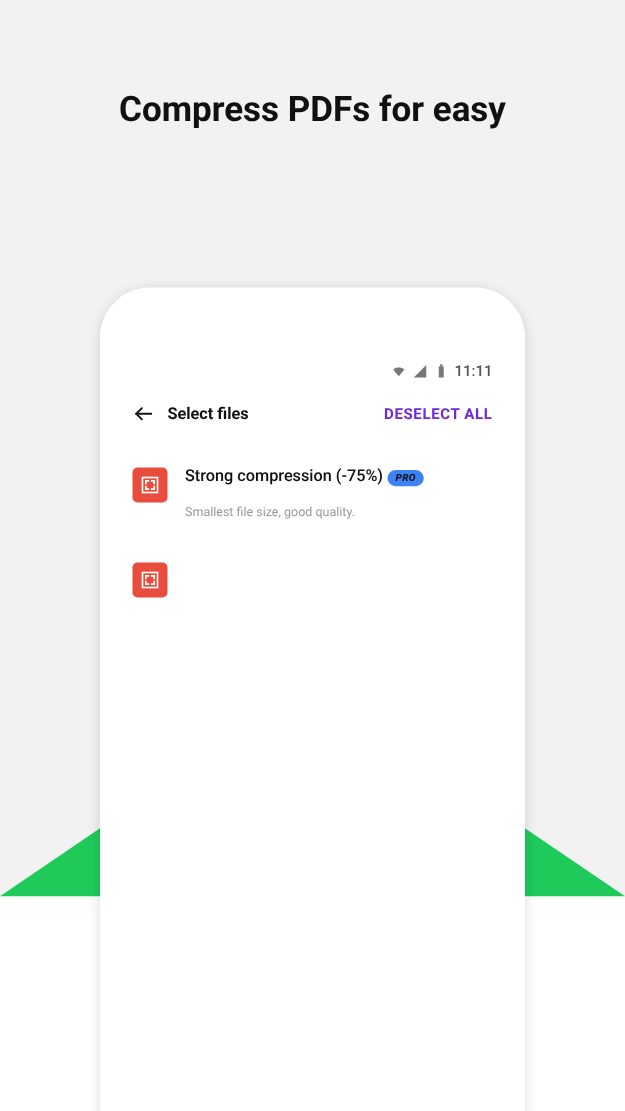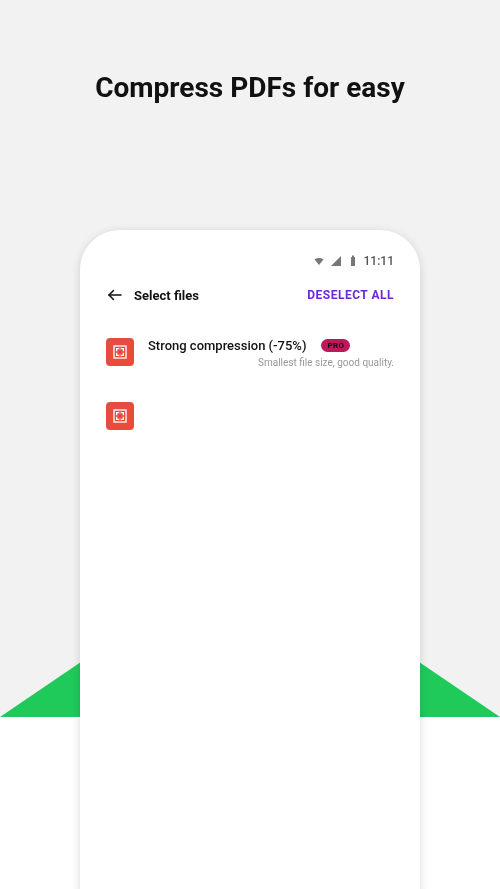--- a/index.html
+++ b/index.html
@@ -4,36 +4,36 @@
   <style>
     * { margin:0; padding:0; box-sizing:border-box; font-family:-apple-system,BlinkMacSystemFont,"Segoe UI",Roboto,Helvetica,Arial,sans-serif; }
     html,body { width:500px; height:889px; overflow:hidden; }
     .page { position:relative; width:500px; height:717px; background:#f2f2f2; }
     .triangle { position:absolute; bottom:0; left:0; width:0; height:0; border-style:solid; }
     .tri-left  { border-width:0 0 170px 250px; border-color:transparent transparent #1fca5b transparent; }
     .tri-right { right:0; left:auto; border-width:0 250px 170px 0; border-color:transparent transparent #1fca5b transparent; }
     .headline { padding:70px 40px 0; text-align:center; font-size:28px; font-weight:700; color:#111; line-height:1.3; }
     .phone { position:absolute; top:230px; left:50%; transform:translateX(-50%); width:340px; height:700px; background:#fff; border:10px solid #fff; border-radius:40px; box-shadow:0 2px 10px rgba(0,0,0,.15); overflow:hidden; }
     .screen { width:100%; height:100%; background:#fff; border-radius:30px; padding:14px 16px; }
-    .status { display:flex; justify-content:flex-end; align-items:center; gap:5px; font-size:12px; color:#555; font-weight:500; }
+    .status { display:flex; justify-content:flex-end; align-items:center; gap:5px; font-size:12px; color:#555; font-weight:500;margin-top:36px; }
     .status svg { width:12px; height:12px; }
     .topbar { display:flex; align-items:center; justify-content:space-between; margin-top:18px; }
     .back-group { display:flex; align-items:center; gap:10px;text-align:right; }
     .back-arrow { width:18px; height:18px; }
     .title { font-size:13px; font-weight:700; color:#111; }
     .deselect { font-size:12px; font-weight:700; letter-spacing:.5px; color:#6d28d9; }
     .options { margin-top:34px; }
     .row { display:flex; gap:14px; margin-bottom:34px; }
     .icon-box { width:28px; height:28px; background:#e74c3c; border-radius:4px; display:flex; align-items:center; justify-content:center; flex-shrink:0; }
     .icon-box svg { width:16px; height:16px; }
     .text-col { flex:1; }
-    .opt-title-row { display:flex; align-items:center; gap:15px; }
+    .opt-title-row { display:flex; align-items:flex-end; gap:4px; }
     .opt-title { font-size:13px; font-weight:500; color:#111; }
-    .pro { background:#be185d; color:#111; font-size:8px; font-weight:800; padding:2px 6px; border-radius:8px; letter-spacing:.3px; }
-    .opt-sub { font-size:10px; color:#999; margin-top:4px;text-align:right; }
+    .pro { background:#3b82f6; color:#111; font-size:8px; font-weight:800; padding:2px 6px; border-radius:8px; letter-spacing:.3px;font-style:italic; }
+    .opt-sub { font-size:10px; color:#999; margin-top:16px; }
   </style>
 </head>
 <body>
 
 <div class="page">
   <div class="triangle tri-left"></div>
   <div class="triangle tri-right"></div>
 
   <div class="headline">
     <span>Compress PDFs for easy</span><br>

